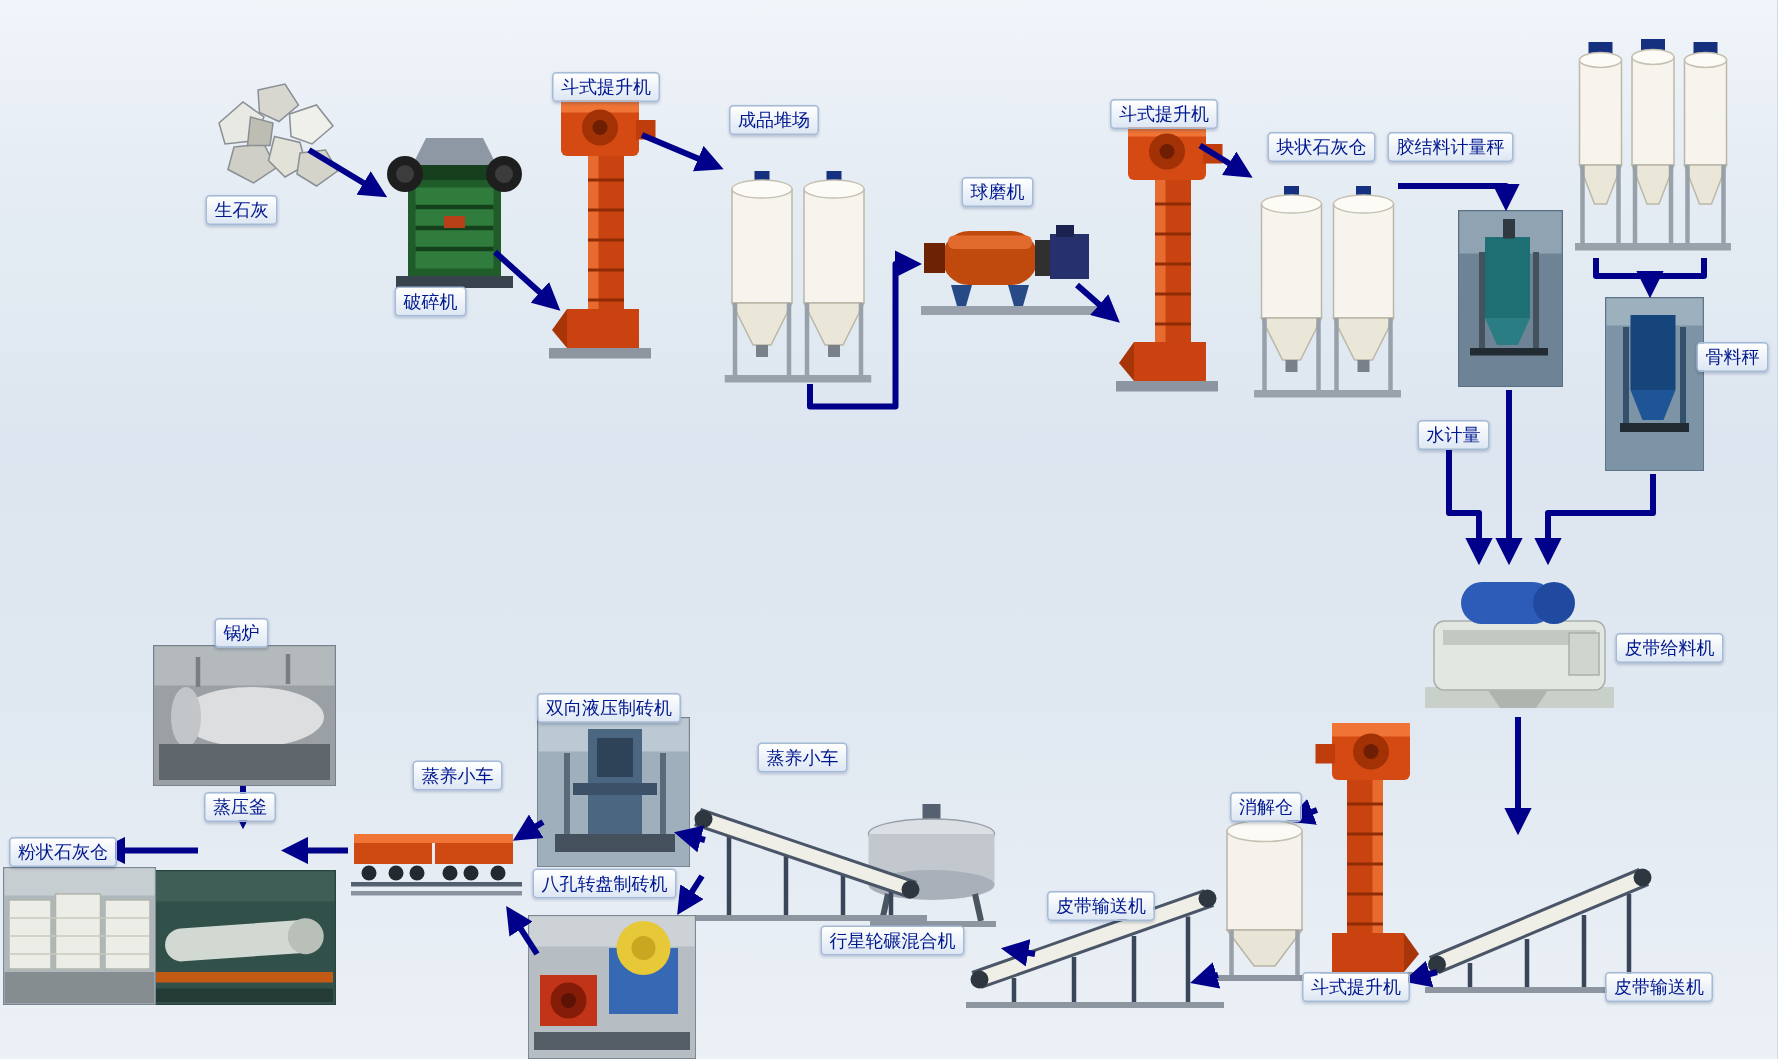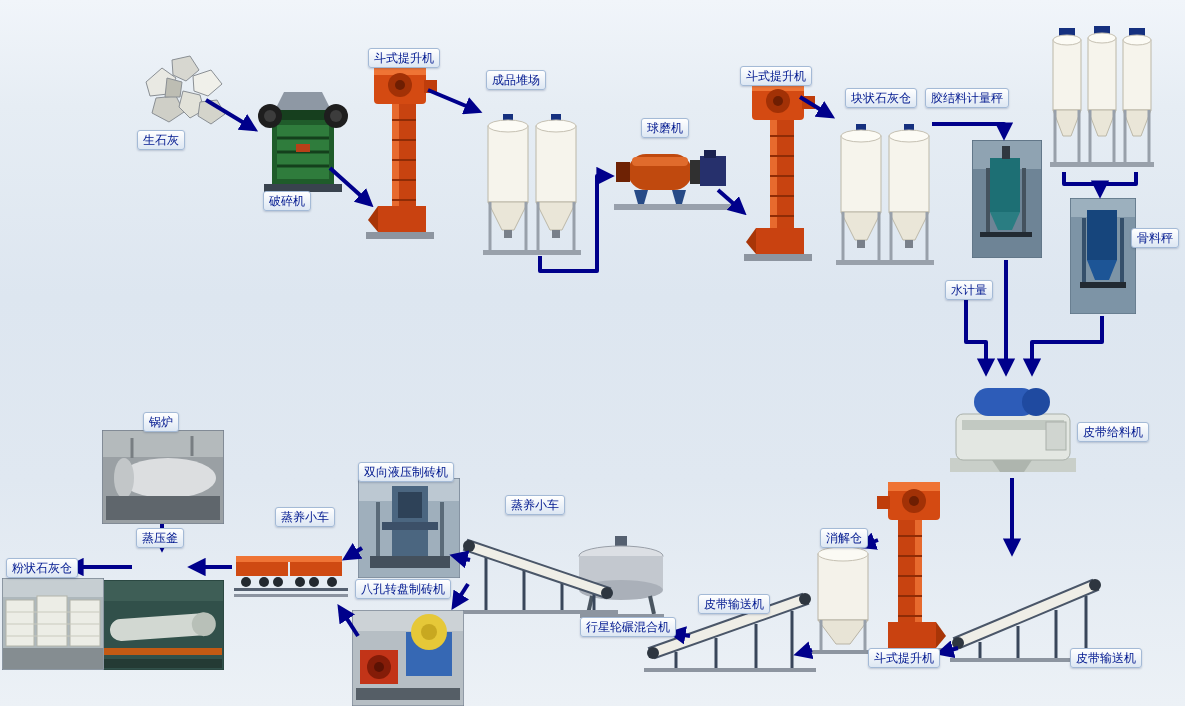--- a/index.html
+++ b/index.html
@@ -452,21 +452,21 @@
   <div class="lbl" style="left:845px;top:88px">块状石灰仓</div>
   <div class="lbl" style="left:925px;top:88px">胶结料计量秤</div>
   <div class="lbl" style="left:1131px;top:228px">骨料秤</div>
   <div class="lbl" style="left:945px;top:280px">水计量</div>
   <div class="lbl" style="left:1077px;top:422px">皮带给料机</div>
   <div class="lbl" style="left:820px;top:528px">消解仓</div>
   <div class="lbl" style="left:868px;top:648px">斗式提升机</div>
   <div class="lbl" style="left:1070px;top:648px">皮带输送机</div>
   <div class="lbl" style="left:698px;top:594px">皮带输送机</div>
   <div class="lbl" style="left:505px;top:495px">蒸养小车</div>
-  <div class="lbl" style="left:580px;top:617px">行星轮碾混合机</div>
+  <div class="lbl" style="left:547px;top:617px">行星轮碾混合机</div>
   <div class="lbl" style="left:358px;top:462px">双向液压制砖机</div>
   <div class="lbl" style="left:355px;top:579px">八孔转盘制砖机</div>
   <div class="lbl" style="left:275px;top:507px">蒸养小车</div>
   <div class="lbl" style="left:136px;top:528px">蒸压釜</div>
   <div class="lbl" style="left:143px;top:412px">锅炉</div>
   <div class="lbl" style="left:6px;top:558px">粉状石灰仓</div>
 
 </div>
 
 </body></html>

